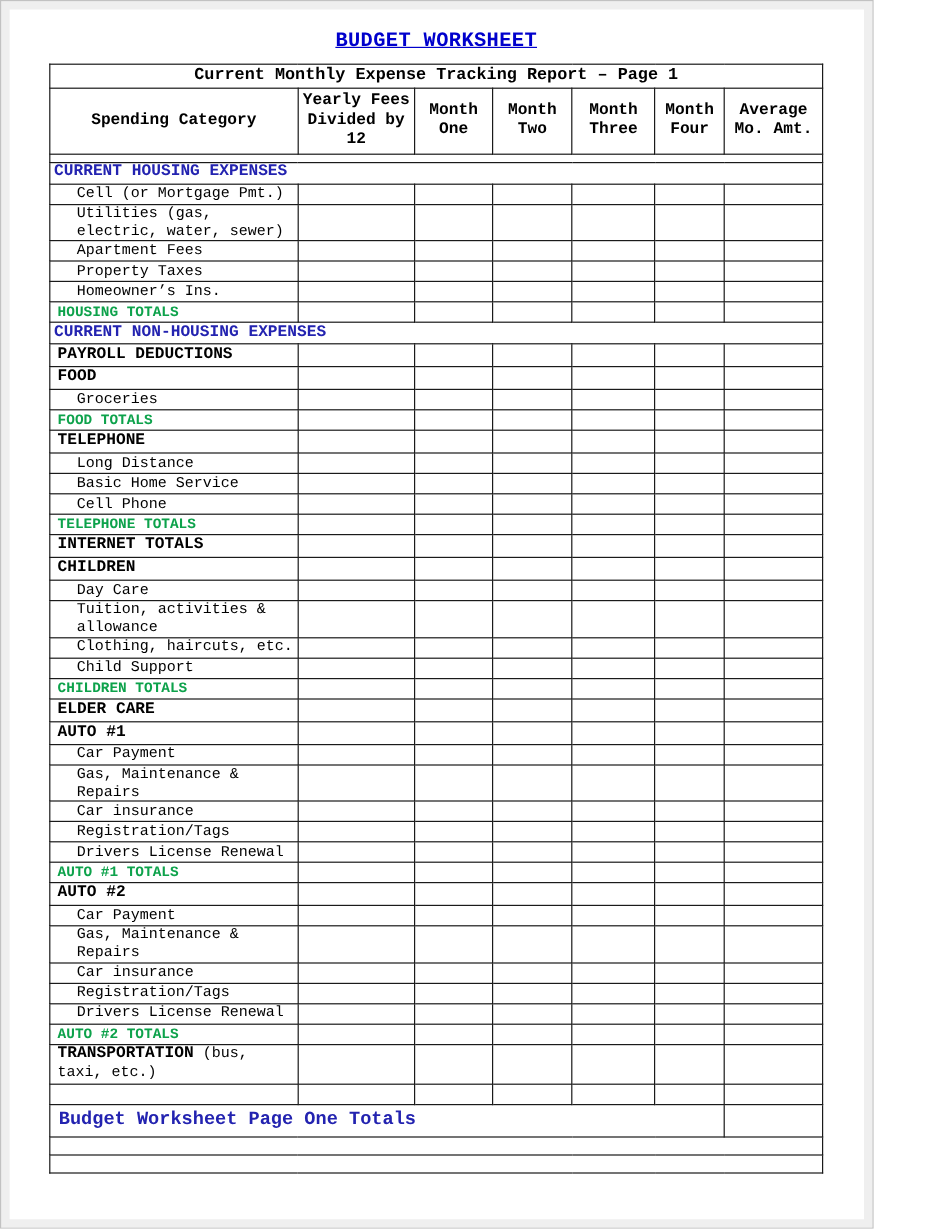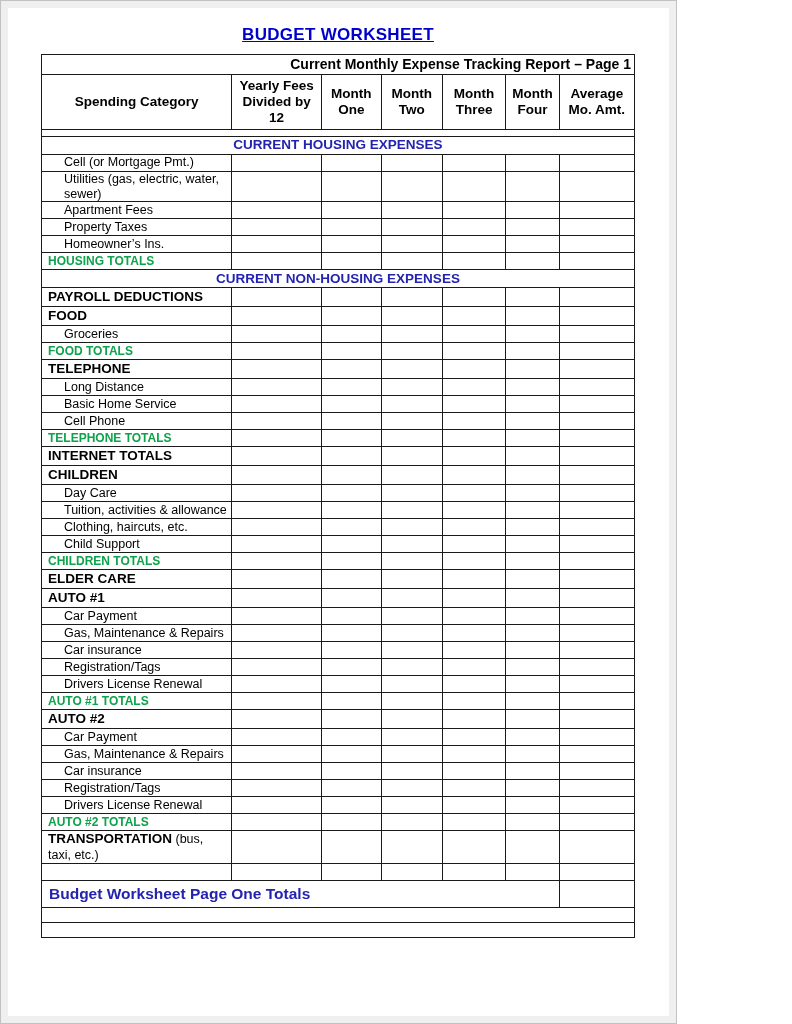--- a/index.html
+++ b/index.html
@@ -5,27 +5,28 @@
   * { box-sizing: border-box; }
   html, body { margin: 0; padding: 0; }
   body {
     width: 792px;
     height: 1024px;
     background: #ffffff;
     font-family: "Liberation Sans", sans-serif;
     color: #000;
   }
   .page {
-    width: 677px;
+    width: 728px;
     height: 1024px;
     background: #fff;
     border: 1px solid #c2c2c2;
     box-shadow: inset 0 0 0 7px #efefef;
     padding: 24px 41px 0 40px;
     overflow: hidden;
+    font-family: Liberation Mono, monospace;
   }
   .title {
     margin: 0 0 9px 0;
     text-align: center;
     font-size: 17px;
     font-weight: bold;
     letter-spacing: .3px;
     color: var(--title-blue, #0000cc);
     text-decoration: underline;
   }
@@ -37,36 +38,36 @@
   .sheet th, .sheet td {
     border: 1px solid var(--grid, #1a1a1a);
     padding: 0 3px;
     vertical-align: middle;
     line-height: 1.18;
     overflow: hidden;
   }
   th.report-title {
     font-size: 14px;
     font-weight: bold;
-    text-align: right;
+    text-align: center;
     height: 20px;
     color: #000;
   }
   th.col-head {
     font-size: 13.5px;
     font-weight: bold;
     text-align: center;
     padding: 3px 2px;
     height: 50px;
     vertical-align: middle;
   }
   td.section-label {
     color: var(--section-blue, #2323b0);
     font-weight: bold;
-    text-align: center;
+    text-align: left;
     font-size: 13.5px;
     height: 18px;
   }
   td.gap-cell { height: 7px; padding: 0; }
   td.pad-cell { height: 15px; padding: 0; }
   td.label { font-size: 12.5px; }
   td.label.item { padding-left: 22px; height: 17px; }
   td.label.empty { height: 17px; }
   td.label.category {
     font-weight: bold;

